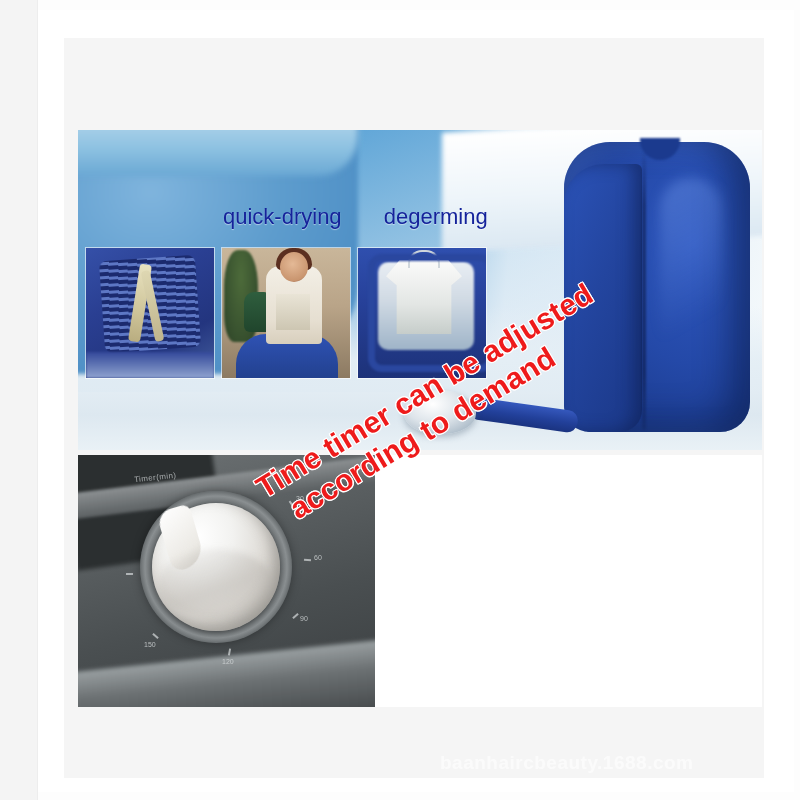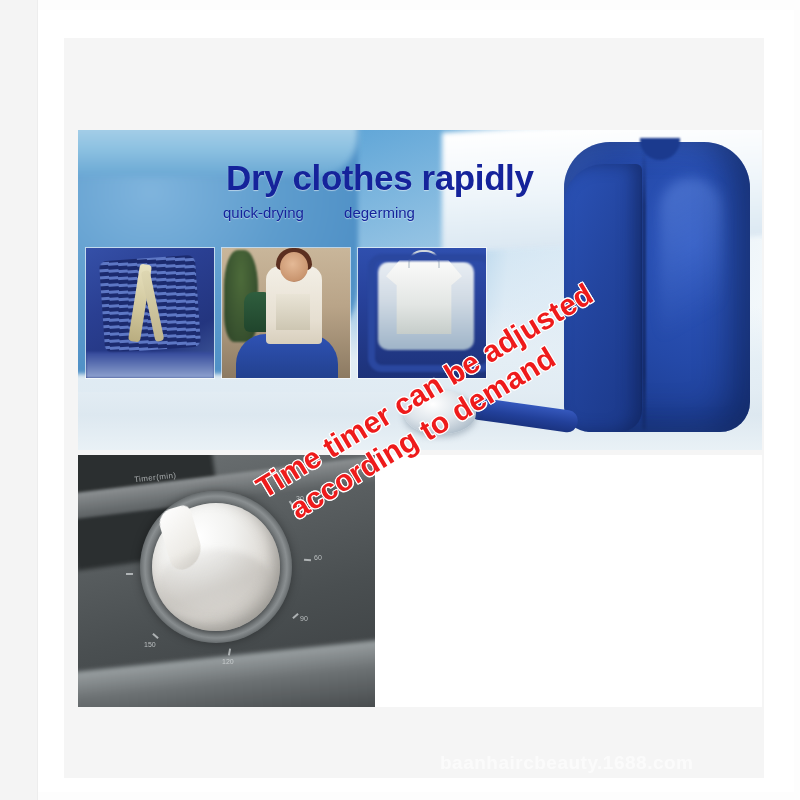--- a/index.html
+++ b/index.html
@@ -110,21 +110,21 @@
     color: #15239b;
     letter-spacing: -0.4px;
     white-space: nowrap;
     text-shadow: 0 1px 1px rgba(255,255,255,.5);
   }
   .hero-subtitle-row {
     position: absolute;
     left: 145px; top: 74px;
     white-space: nowrap;
     color: #15239b;
-    font-size: 15px;
+    font-size: 22px;
   }
   .hero-sub {
     display: inline-block;
     text-shadow: 0 1px 1px rgba(255,255,255,.5);
   }
   .hero-sub.second { margin-left: 36px; }
 
   
   .thumbs {
     position: absolute;
@@ -481,21 +481,20 @@
   <div class="panel-gutter"></div>
   <div class="content-panel"></div>
 
   <div class="hero">
     <div class="hero-wall"></div>
     <div class="hero-machine"></div>
     <div class="hero-machine-lid"></div>
     <div class="hero-shelf"></div>
     <div class="hero-floor"></div>
 
-    <div class="hero-title">Dry clothes rapidly</div>
     <div class="hero-subtitle-row">
       <span class="hero-sub">quick-drying</span>
       <span class="hero-sub second">degerming</span>
     </div>
 
     <div class="thumbs">
       <div class="thumb thumb-vent">
         <div class="grille"></div>
         <div class="handle"></div>
         <div class="handle2"></div>

